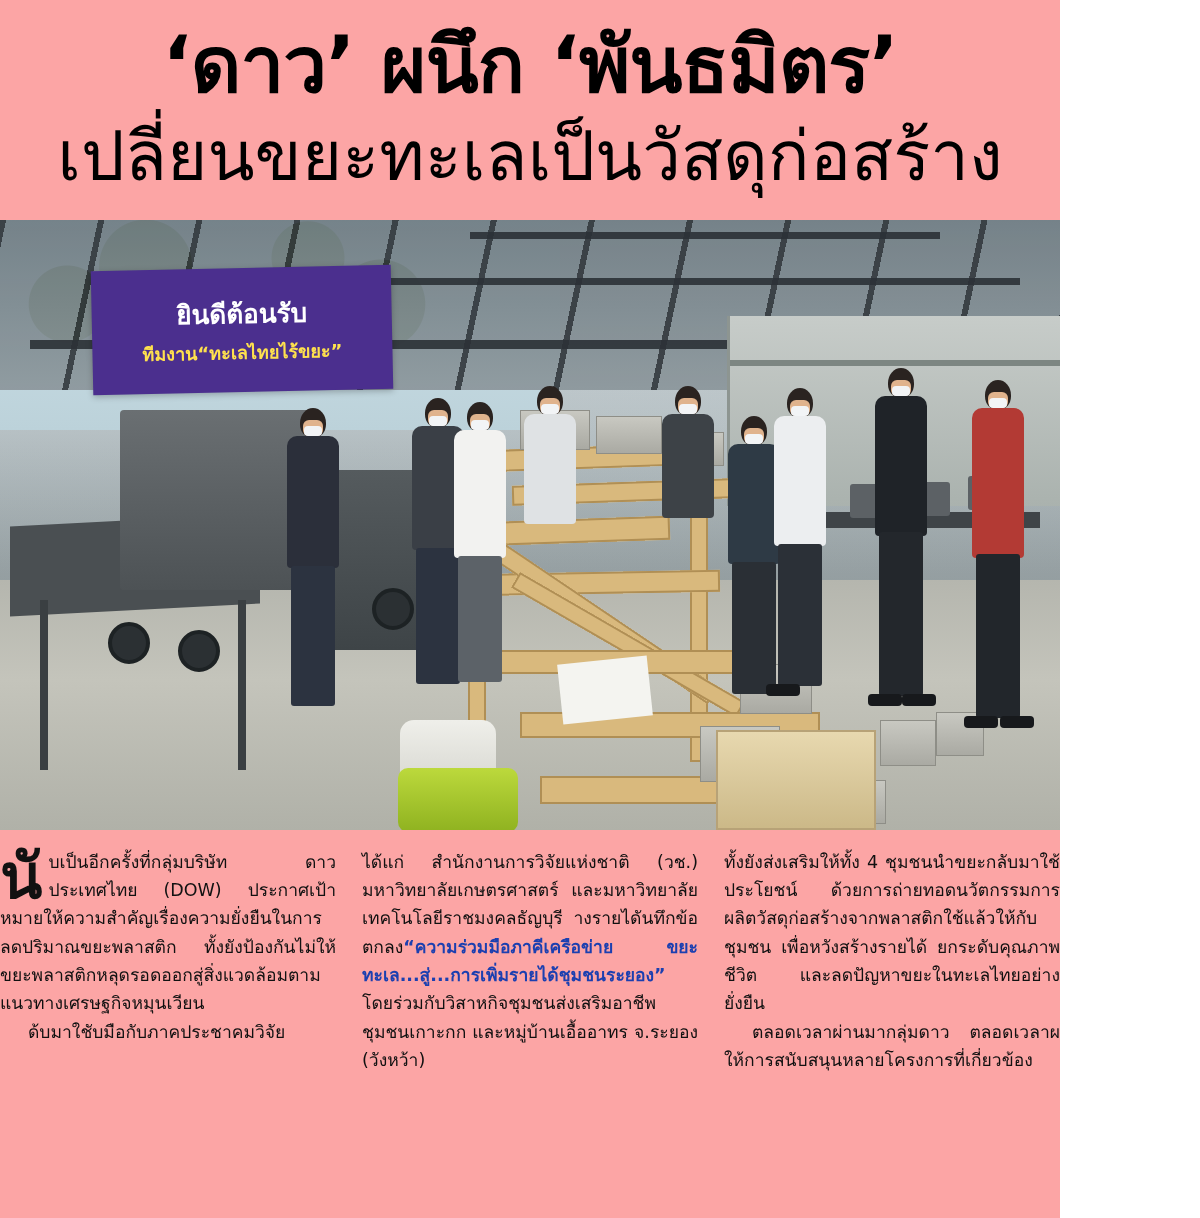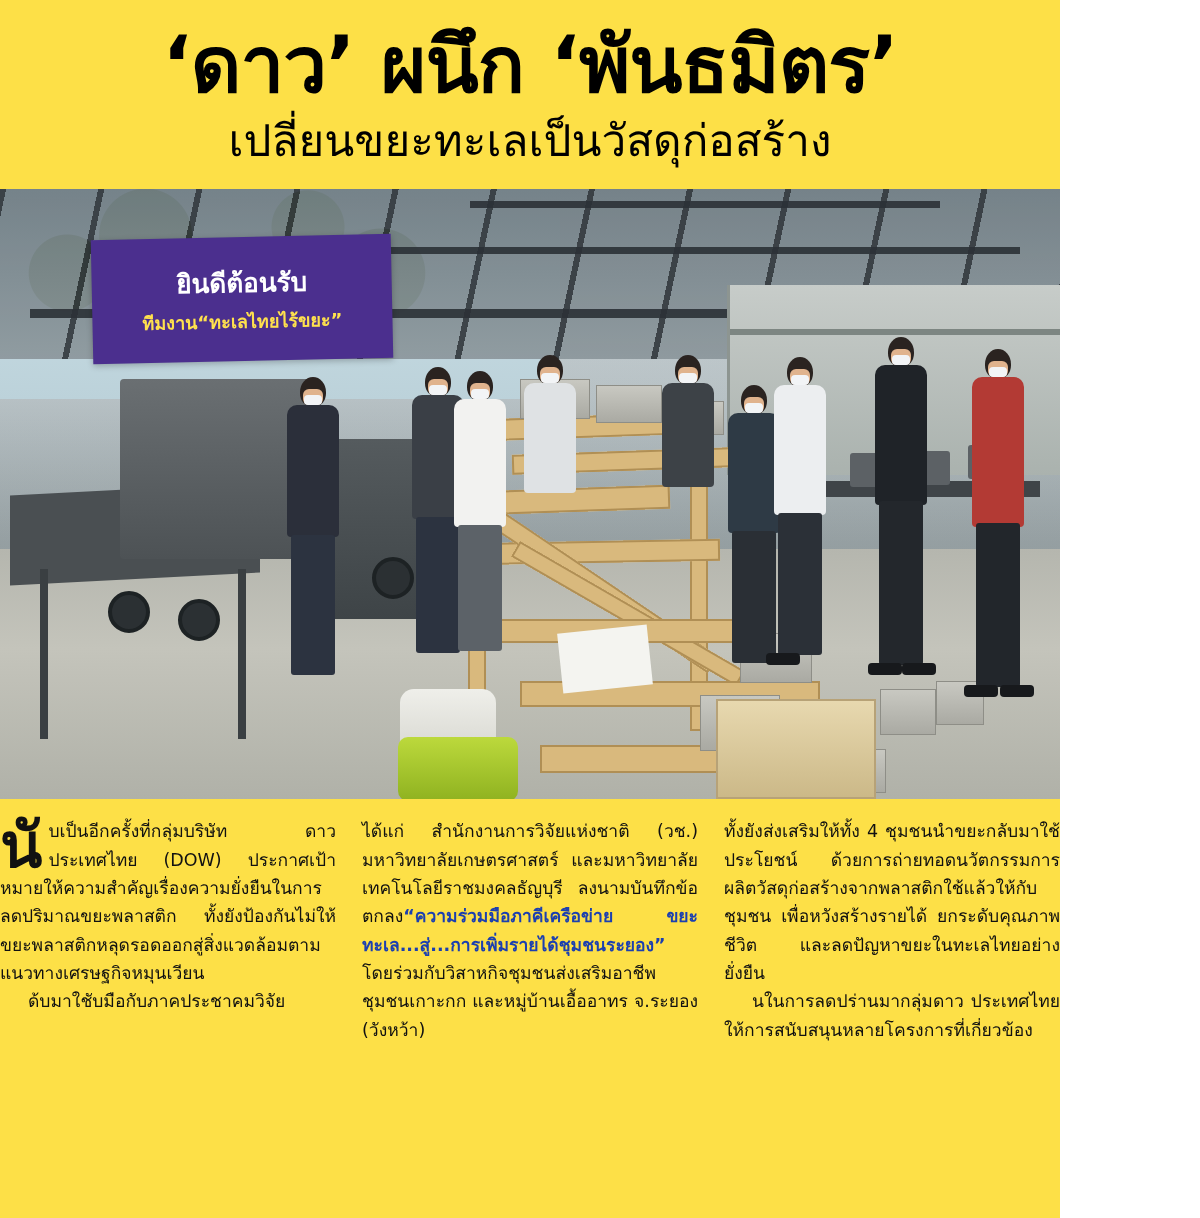--- a/index.html
+++ b/index.html
@@ -11,38 +11,38 @@
     width: 1200px;
     height: 1218px;
     overflow: hidden;
     font-family: "DejaVu Sans", "Liberation Sans", sans-serif;
     color: #111;
   }
   .page {
     position: relative;
     width: 1060px;
     height: 1218px;
-    background: #fde047;
+    background: #fca5a5;
   }
 
   
   .headline {
     text-align: center;
     padding-top: 26px;
   }
   .headline-line1 {
     font-size: 78px;
     line-height: 1.02;
     font-weight: bold;
     letter-spacing: -1px;
     color: #000;
     white-space: nowrap;
   }
   .headline-line2 {
-    font-size: 44px;
+    font-size: 69px;
     line-height: 1.22;
     font-weight: normal;
     color: #000;
     white-space: nowrap;
     margin-top: 8px;
   }
 
   
   .photo-wrap {
     position: relative;
@@ -492,22 +492,22 @@
   </div>
 
   <div class="article">
 
     <div class="col">
       <p><span class="dropcap">นั</span><span>บเป็นอีกครั้งที่กลุ่มบริษัท ดาว ประเทศไทย (DOW) ประกาศเป้าหมายให้ความสำคัญเรื่องความยั่งยืนในการลดปริมาณขยะพลาสติก ทั้งยังป้องกันไม่ให้ขยะพลาสติกหลุดรอดออกสู่สิ่งแวดล้อมตามแนวทางเศรษฐกิจหมุนเวียน</span></p>
       <p>ด้บมาใชับมือกับภาคประชาคมวิจัย</p>
     </div>
 
     <div class="col">
-      <p><span>ได้แก่ สำนักงานการวิจัยแห่งชาติ (วช.) มหาวิทยาลัยเกษตรศาสตร์ และมหาวิทยาลัยเทคโนโลยีราชมงคลธัญบุรี ลงนามบันทึกข้อตกลง</span><span class="hl">“ความร่วมมือภาคีเครือข่าย ขยะทะเล...สู่...การเพิ่มรายได้ชุมชนระยอง”</span><span> โดยร่วมกับวิสาหกิจชุมชนส่งเสริมอาชีพชุมชนเกาะกก และหมู่บ้านเอื้ออาทร จ.ระยอง (วังหว้า)</span></p>
+      <p><span>ได้แก่ สำนักงานการวิจัยแห่งชาติ (วช.) มหาวิทยาลัยเกษตรศาสตร์ และมหาวิทยาลัยเทคโนโลยีราชมงคลธัญบุรี างรายไดันทึกข้อตกลง</span><span class="hl">“ความร่วมมือภาคีเครือข่าย ขยะทะเล...สู่...การเพิ่มรายได้ชุมชนระยอง”</span><span> โดยร่วมกับวิสาหกิจชุมชนส่งเสริมอาชีพชุมชนเกาะกก และหมู่บ้านเอื้ออาทร จ.ระยอง (วังหว้า)</span></p>
     </div>
 
     <div class="col">
       <p>ทั้งยังส่งเสริมให้ทั้ง 4 ชุมชนนำขยะกลับมาใช้ประโยชน์ ด้วยการถ่ายทอดนวัตกรรมการผลิตวัสดุก่อสร้างจากพลาสติกใช้แล้วให้กับชุมชน เพื่อหวังสร้างรายได้ ยกระดับคุณภาพชีวิต และลดปัญหาขยะในทะเลไทยอย่างยั่งยืน</p>
-      <p>นในการลดปร่านมากลุ่มดาว ประเทศไทย ให้การสนับสนุนหลายโครงการที่เกี่ยวข้อง</p>
+      <p>ตลอดเวลาผ่านมากลุ่มดาว ตลอดเวลาผ ให้การสนับสนุนหลายโครงการที่เกี่ยวข้อง</p>
     </div>
 
   </div>
 </div>
 
 </body></html>

